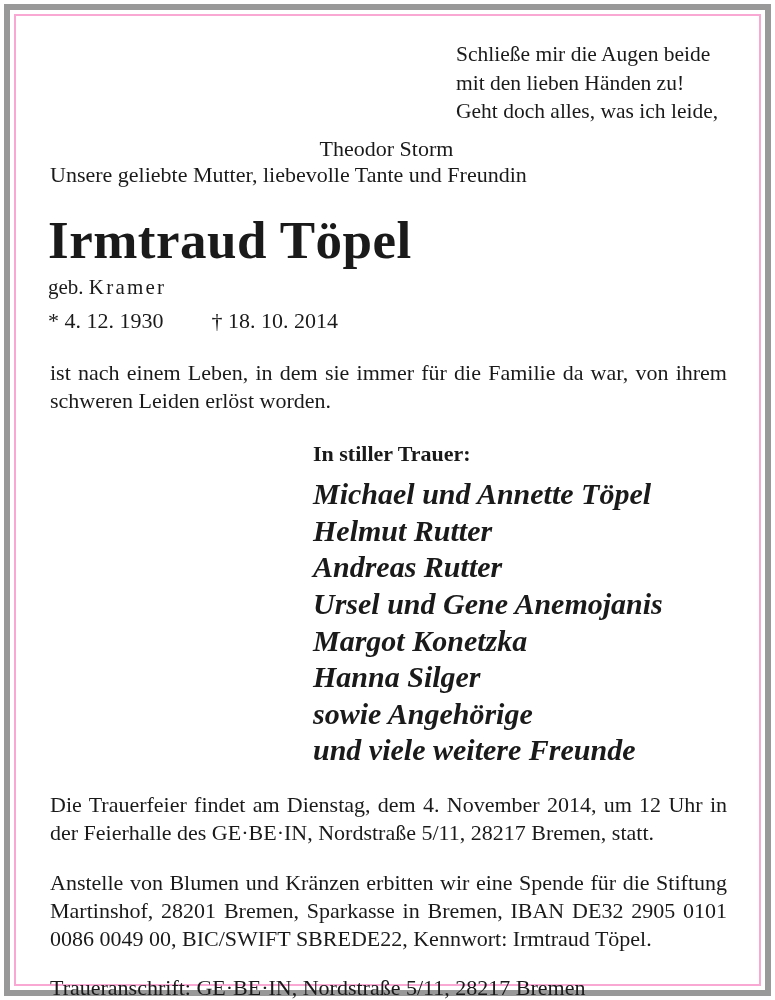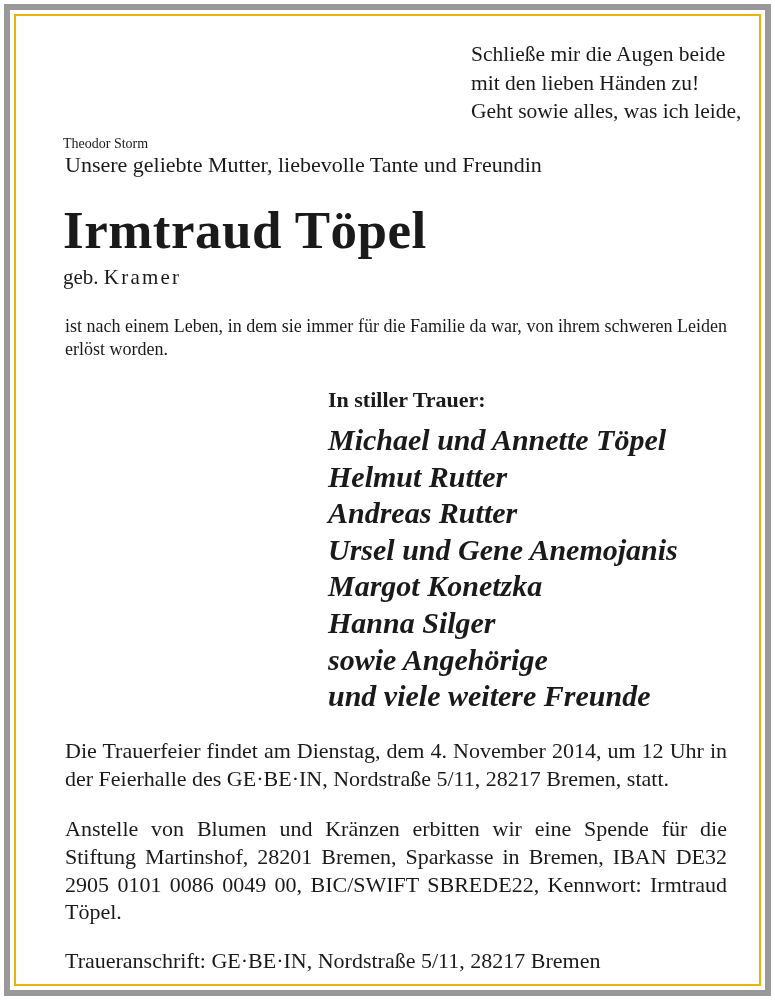--- a/index.html
+++ b/index.html
@@ -34,45 +34,44 @@
     box-sizing: border-box;
     width: 100%;
     height: 100%;
     border: 4px solid #ffffff;   
     background: #ffffff;
   }
   .notice-rule {
     box-sizing: border-box;
     width: 100%;
     height: 100%;
-    border: 2px solid #eab308;   
+    border: 2px solid #f9a8d4;   
     background: #ffffff;
-    padding-left: 15px;
   }
   .notice-body {
     box-sizing: border-box;
     width: 100%;
     height: 100%;
     background: #ffffff;
     padding: 18px 32px 10px 32px;
     position: relative;
   }
 
   
   .poem {
     margin: 6px 10px 0 0;
     text-align: left;
     padding-left: 408px;
     font-size: 21.5px;
     line-height: 1.33;
   }
   .poem-line { white-space: pre; }
   .poem-author {
-    text-align: left;
-    font-size: 14px;
+    text-align: center;
+    font-size: 22px;
     margin-top: 10px;
     padding-right: 2px;
   }
 
   
   .intro {
     font-size: 22px;
     margin-left: 2px;
     font-family: Liberation Serif, serif;
   }
@@ -93,21 +92,21 @@
   }
   .maiden-surname { letter-spacing: 2.2px; }
   .dates {
     font-size: 22px;
     margin-top: 8px;
   }
   .date-gap { display: inline-block; width: 48px; }
 
   
   .passage {
-    font-size: 18px;
+    font-size: 22px;
     line-height: 1.28;
     margin-top: 25px;
     margin-left: 2px;
     text-align: justify;
     text-justify: inter-word;
   }
 
   
   .mourners {
     margin-top: 26px;
@@ -144,29 +143,30 @@
 
 <div class="notice-outer">
   <div class="notice-band">
     <div class="notice-gap">
       <div class="notice-rule">
         <div class="notice-body">
 
           <div class="poem">
             <div class="poem-line">Schließe mir die Augen beide</div>
             <div class="poem-line">mit den lieben Händen zu!</div>
-            <div class="poem-line">Geht sowie alles, was ich leide,</div>
+            <div class="poem-line">Geht doch alles, was ich leide,</div>
           </div>
           <div class="poem-author">Theodor Storm</div>
 
           <div class="intro">Unsere geliebte Mutter, liebevolle Tante und Freundin</div>
 
           <div class="name-block">
             <div class="deceased-name">Irmtraud Töpel</div>
             <div class="maiden-name"><span>geb.</span> <span class="maiden-surname">Kramer</span></div>
+            <div class="dates"><span>* 4. 12. 1930</span><span class="date-gap"></span><span>† 18. 10. 2014</span></div>
           </div>
 
           <div class="passage">ist nach einem Leben, in dem sie immer für die Familie da war, von ihrem schweren Leiden erlöst worden.</div>
 
           <div class="mourners">
             <div class="mourners-heading">In stiller Trauer:</div>
             <div class="mourner">Michael und Annette Töpel</div>
             <div class="mourner">Helmut Rutter</div>
             <div class="mourner">Andreas Rutter</div>
             <div class="mourner">Ursel und Gene Anemojanis</div>

